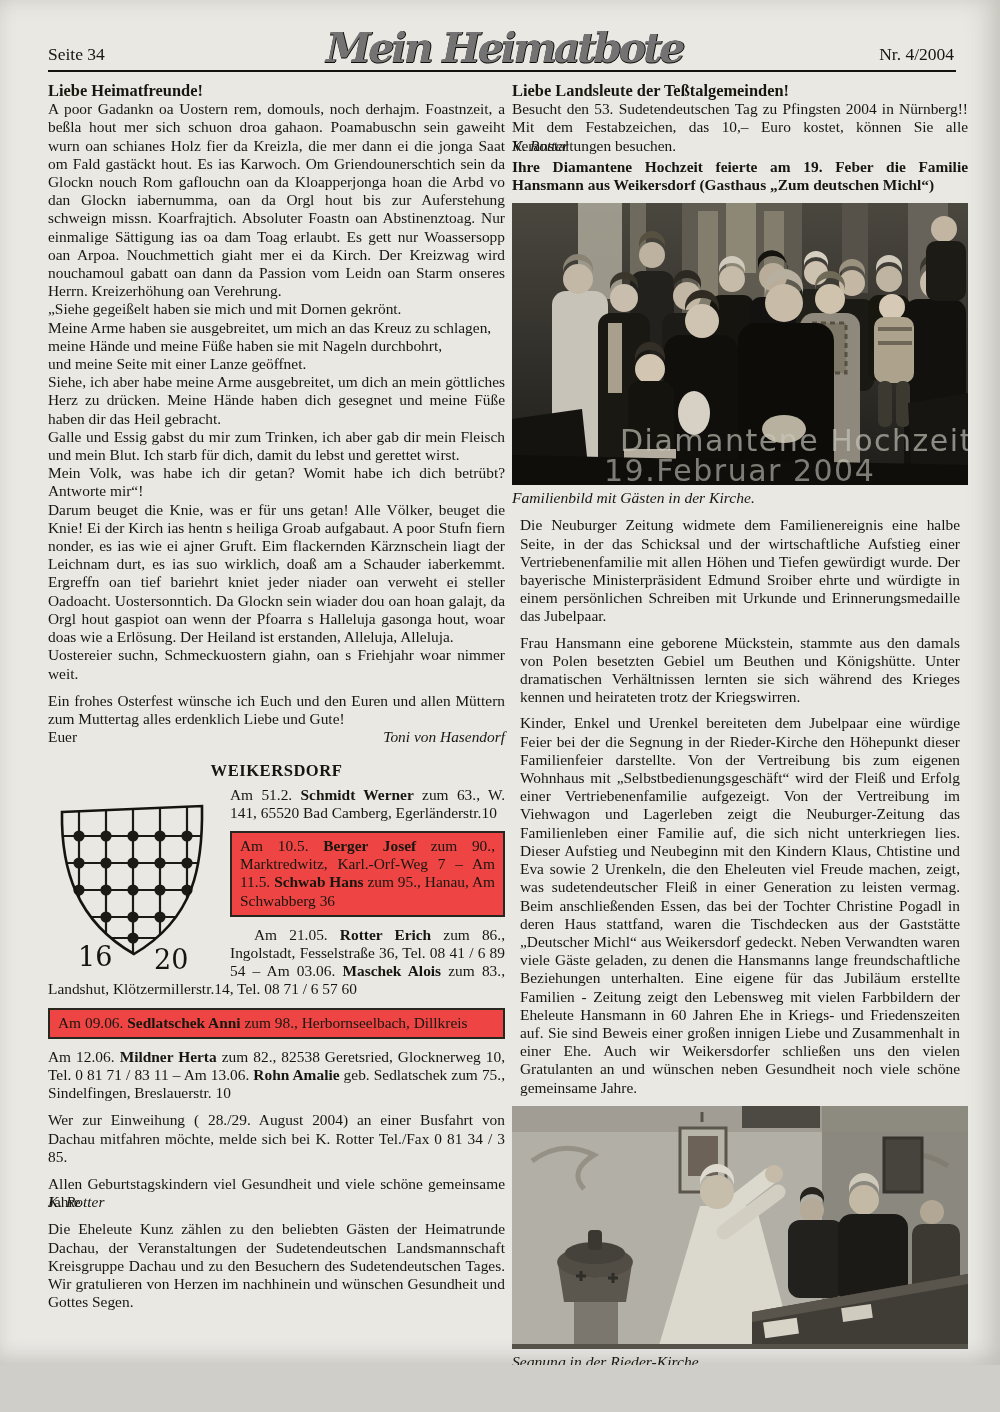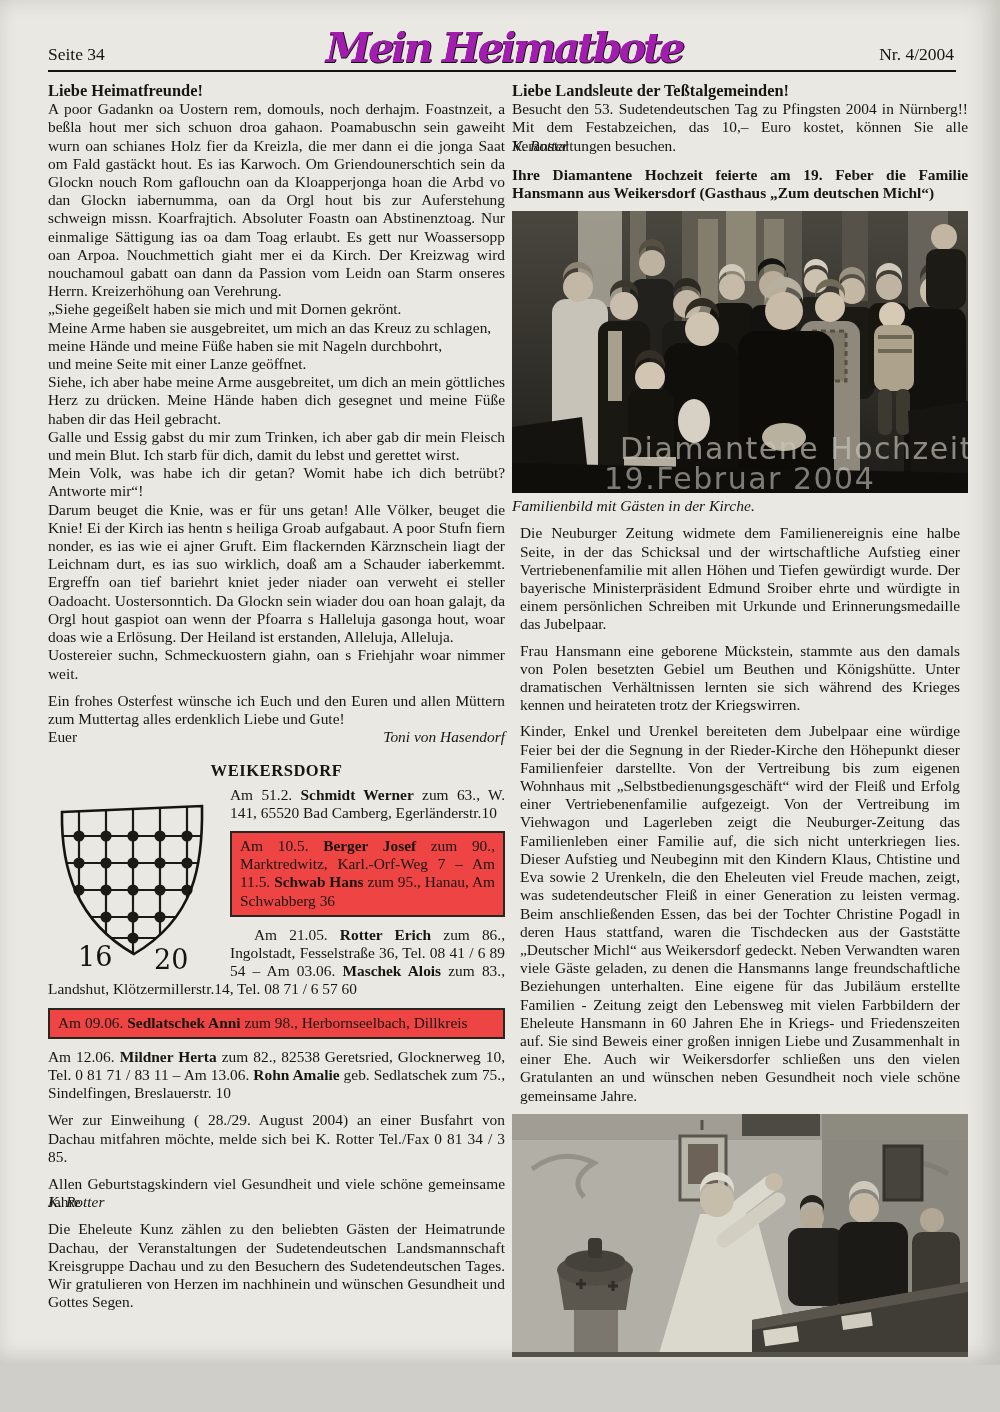--- a/index.html
+++ b/index.html
@@ -9,21 +9,21 @@
     box-shadow: inset -14px 0 22px rgba(90,88,80,.18), inset 0 -10px 18px rgba(90,88,80,.12);
     color:#17160f;
     font-family:"Liberation Serif", serif;
     overflow:hidden;
   }
   .hdr-left  { position:absolute; left:48px;  top:44px; font-size:17.5px; }
   .hdr-right { position:absolute; right:46px; top:44px; font-size:17.5px; }
   .masthead {
     position:absolute; left:0; right:0; top:24px; text-align:center;
     font-family:"DejaVu Serif", serif; font-weight:bold; font-style:italic;
-    font-size:41px; letter-spacing:-3px; color:#a21caf;
+    font-size:41px; letter-spacing:-3px; color:#737373;
     text-shadow:1px 0 0 #0e0d09, 0 1px 0 #0e0d09;
     transform:scaleY(1.02);
     padding-left:8px;
   }
   .rule { position:absolute; left:48px; width:908px; top:70px; border-top:2.2px solid #14130e; }
 
   .col { position:absolute; top:82px; font-size:15.4px; line-height:18.2px; text-align:justify; }
   .col-left  { left:48px;  width:457px; }
   .col-right { left:512px; width:456px; }
 
@@ -43,21 +43,21 @@
     overflow:hidden; 
     border:2px solid #28271f; background:#ef4444;
     padding:4px 8px 5px; margin:9px 0;
   }
   .indent { text-indent:24px; }
 
   figure { margin:9px 0 0; }
   figure svg { display:block; }
   .caption { font-style:italic; text-align:left; margin:4px 0 9px; font-size:15.6px; }
 
-  .headline { font-weight:bold; margin-top:11px; }
+  .headline { font-weight:bold; margin-top:3px; }
   .article p { margin:8px; }
 </style>
 </head>
 <body>
 
 <div class="page">
 
   <div class="hdr-left">Seite 34</div>
   <div class="masthead">Mein Heimatbote</div>
   <div class="hdr-right">Nr. 4/2004</div>

